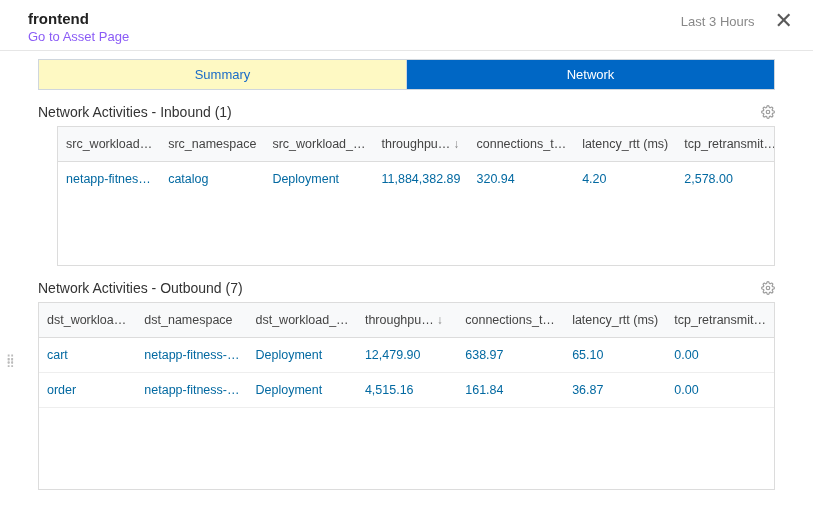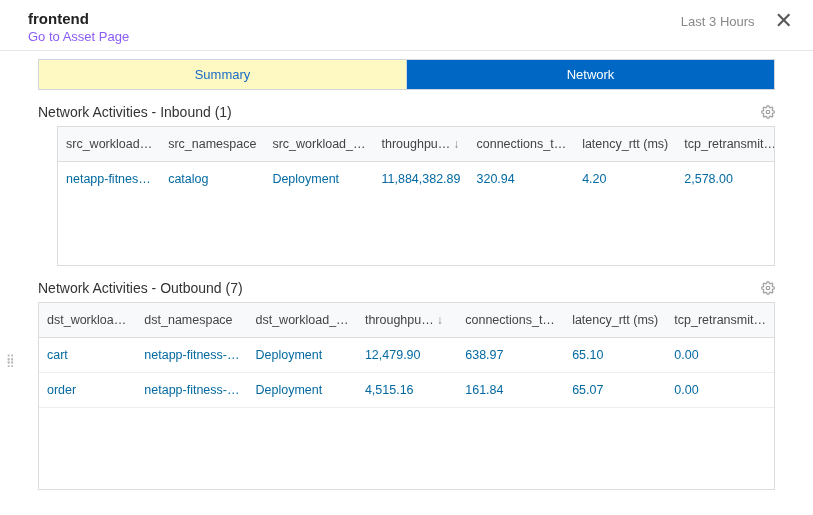--- a/index.html
+++ b/index.html
@@ -199,21 +199,21 @@
           <td>638.97</td>
           <td>65.10</td>
           <td>0.00</td>
         </tr>
         <tr>
           <td>order</td>
           <td>netapp-fitness-…</td>
           <td>Deployment</td>
           <td>4,515.16</td>
           <td>161.84</td>
-          <td>65.07</td>
+          <td>36.87</td>
           <td>0.00</td>
         </tr>
         <tr class="partial-row">
           <td>&nbsp;</td>
           <td>&nbsp;</td>
           <td>&nbsp;</td>
           <td>&nbsp;</td>
           <td>&nbsp;</td>
           <td>&nbsp;</td>
           <td>&nbsp;</td>

